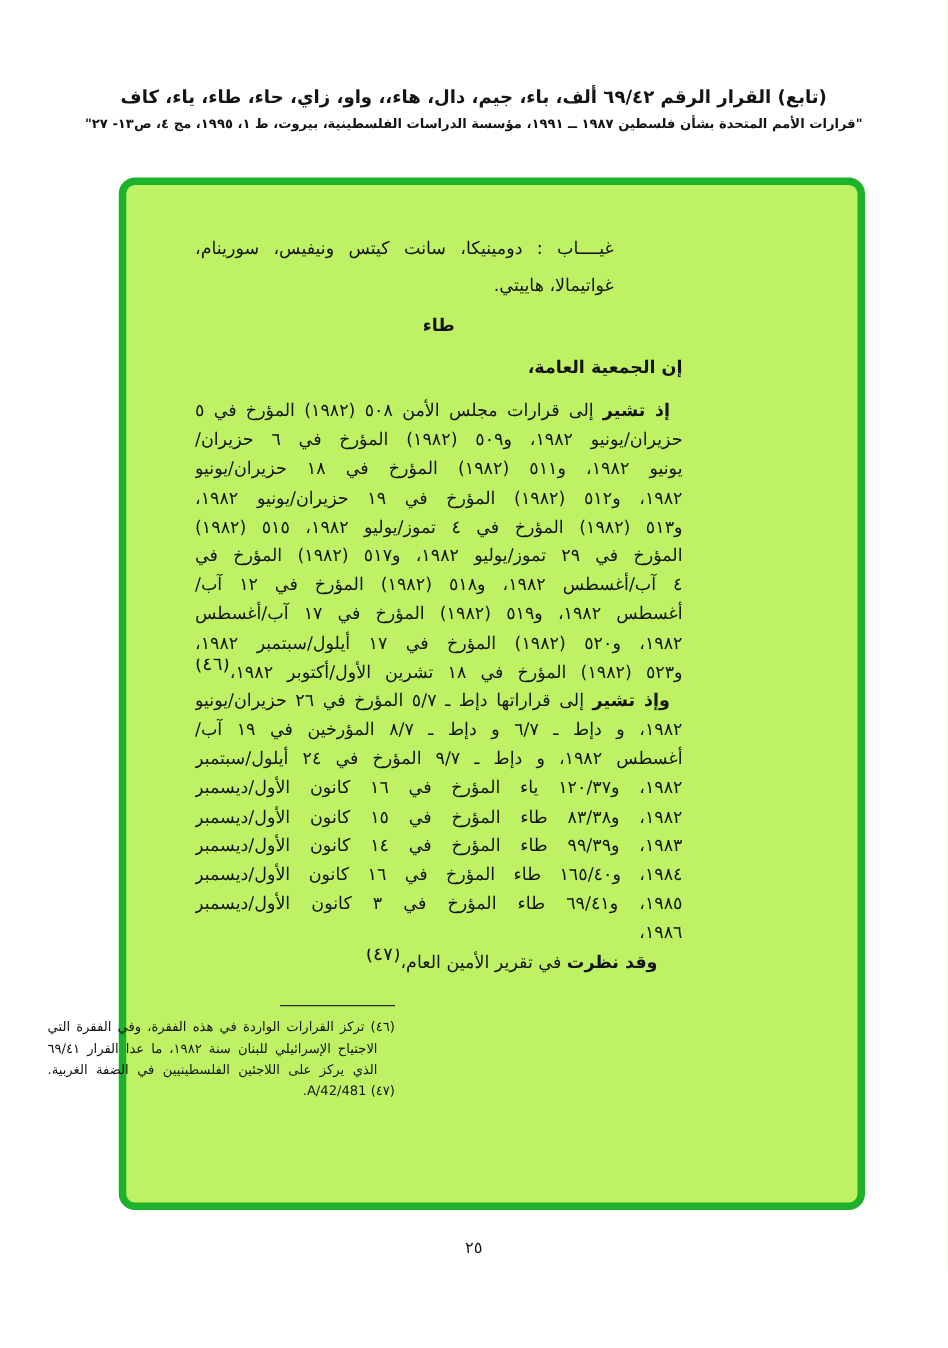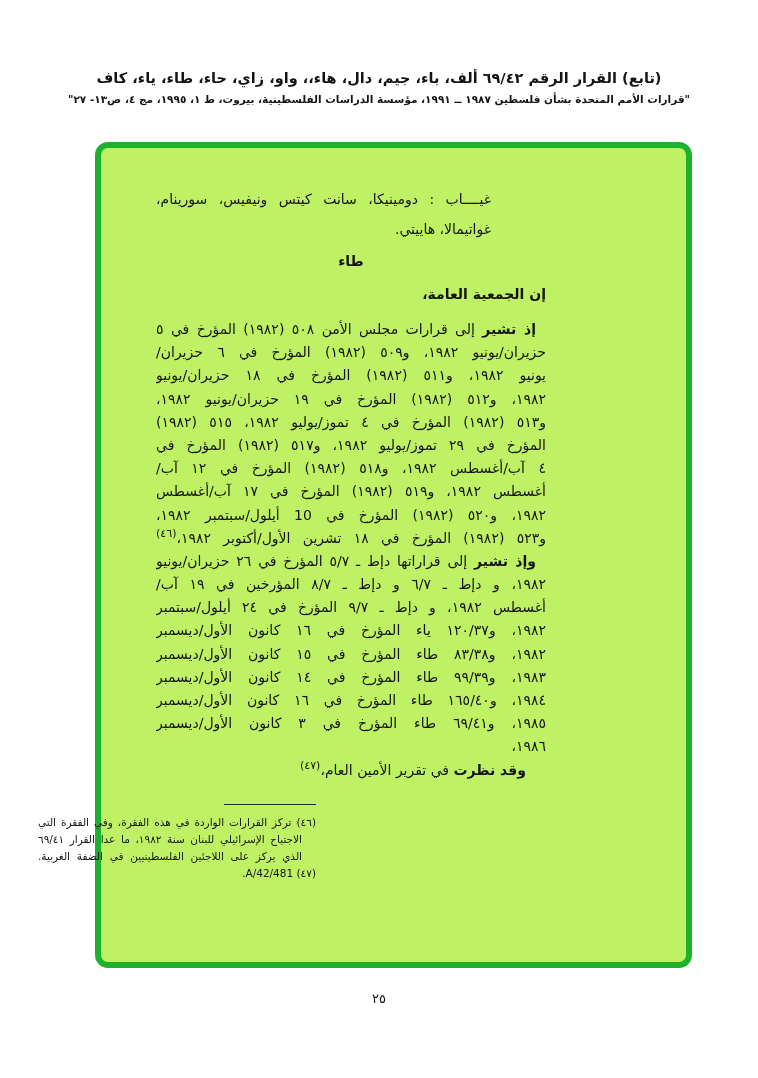--- a/index.html
+++ b/index.html
@@ -24,21 +24,21 @@
   .absence .line { line-height:30px; max-height:30px; margin-right:55px; }
   .absence .line.indent-deep { text-align:right; text-align-last:right; padding-left:95px; }
   
   .letter  { margin-top:6px; font-size:14px; font-weight:bold; text-align:center; line-height:23px; }
   .title   { margin-top:10px; font-size:14px; font-weight:bold; text-align:center; line-height:23px; }
   .opening { margin-top:10px; font-size:14px; font-weight:bold; text-align:right;  line-height:23px; }
   .paras   { margin-top:12px; }
   .para .line:first-child { padding-right:10px; }
   .para .line.end-right { text-align:right; text-align-last:right; }
   .para.closing .line { padding-right:20px; text-align:right; text-align-last:right; }
-  sup { font-size:11px; line-height:0; vertical-align:super;margin-top:44px; }
+  sup { font-size:15px; line-height:0; vertical-align:super;margin-top:44px; }
   
   .footnotes { margin-top:22px; width:278px; margin-left:-118px; margin-right:auto; }
   .fnrule { width:92px; height:0; border-top:1.5px solid #2a2a2a; margin:0 0 9px auto; margin-right:0; margin-left:auto; }
   .fn-line { font-size:10.5px; line-height:17px; text-align:justify; text-align-last:justify;
              overflow:hidden; max-height:17px; }
   .fn-line.cont { padding-right:14px; }
   .fn-line.latin-right { text-align-last:right; }
   
   .pagenum { position:absolute; top:991px; left:0; width:758px; text-align:center;
              font-size:13px; font-weight:normal; }
@@ -67,21 +67,21 @@
       <div class="paras" id="paragraphs">
           <div class="para">
             <div class="line"><b>إذ تشير</b> إلى قرارات مجلس الأمن ٥٠٨ (١٩٨٢) المؤرخ في ٥</div>
             <div class="line">حزيران/يونيو ١٩٨٢، و٥٠٩ (١٩٨٢) المؤرخ في ٦ حزيران/</div>
             <div class="line">يونيو ١٩٨٢، و٥١١ (١٩٨٢) المؤرخ في ١٨ حزيران/يونيو</div>
             <div class="line">١٩٨٢، و٥١٢ (١٩٨٢) المؤرخ في ١٩ حزيران/يونيو ١٩٨٢،</div>
             <div class="line">و٥١٣ (١٩٨٢) المؤرخ في ٤ تموز/يوليو ١٩٨٢، ٥١٥ (١٩٨٢)</div>
             <div class="line">المؤرخ في ٢٩ تموز/يوليو ١٩٨٢، و٥١٧ (١٩٨٢) المؤرخ في</div>
             <div class="line">٤ آب/أغسطس ١٩٨٢، و٥١٨ (١٩٨٢) المؤرخ في ١٢ آب/</div>
             <div class="line">أغسطس ١٩٨٢، و٥١٩ (١٩٨٢) المؤرخ في ١٧ آب/أغسطس</div>
-            <div class="line">١٩٨٢، و٥٢٠ (١٩٨٢) المؤرخ في 10 أيلول/سبتمبر ١٩٨٢،</div>
+            <div class="line">١٩٨٢، و٥٢٠ (١٩٨٢) المؤرخ في ١٧ أيلول/سبتمبر ١٩٨٢،</div>
             <div class="line">و٥٢٣ (١٩٨٢) المؤرخ في ١٨ تشرين الأول/أكتوبر ١٩٨٢،<sup>(٤٦)</sup></div>
           </div>
           <div class="para">
             <div class="line"><b>وإذ تشير</b> إلى قراراتها دإط ـ ٥/٧ المؤرخ في ٢٦ حزيران/يونيو</div>
             <div class="line">١٩٨٢، و دإط ـ ٦/٧ و دإط ـ ٨/٧ المؤرخين في ١٩ آب/</div>
             <div class="line">أغسطس ١٩٨٢، و دإط ـ ٩/٧ المؤرخ في ٢٤ أيلول/سبتمبر</div>
             <div class="line">١٩٨٢، و١٢٠/٣٧ ياء المؤرخ في ١٦ كانون الأول/ديسمبر</div>
             <div class="line">١٩٨٢، و٨٣/٣٨ طاء المؤرخ في ١٥ كانون الأول/ديسمبر</div>
             <div class="line">١٩٨٣، و٩٩/٣٩ طاء المؤرخ في ١٤ كانون الأول/ديسمبر</div>
             <div class="line">١٩٨٤، و١٦٥/٤٠ طاء المؤرخ في ١٦ كانون الأول/ديسمبر</div>

